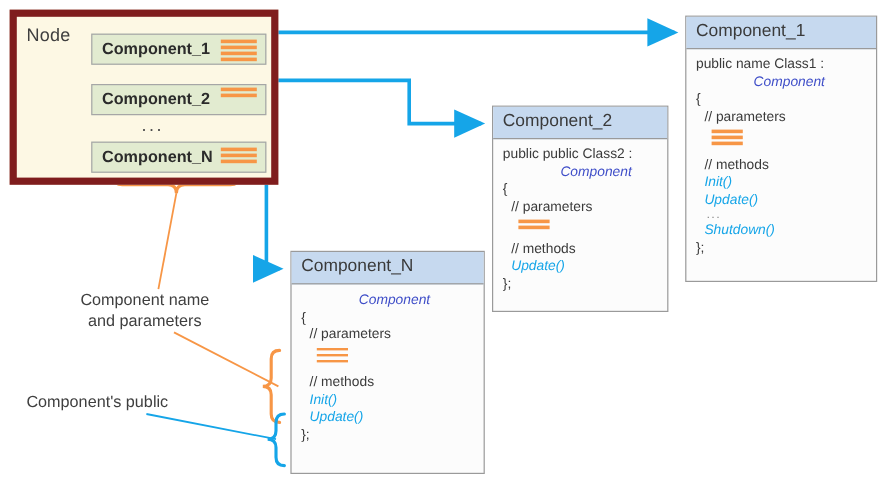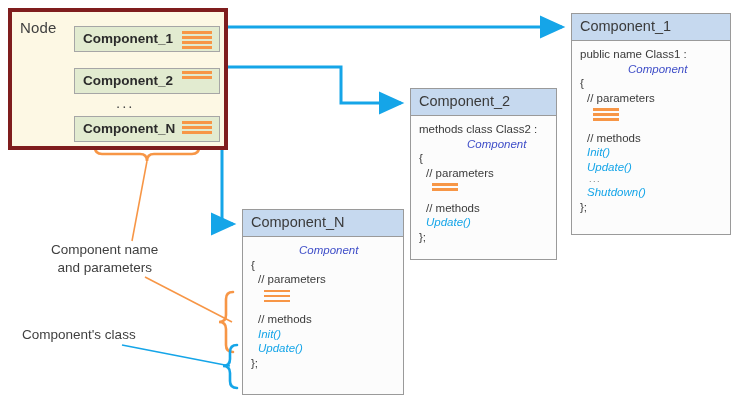--- a/index.html
+++ b/index.html
@@ -11,21 +11,21 @@
     overflow:hidden;
   }
   #stage{position:absolute;left:0;top:0;width:734px;height:406px;}
 
   
   #links{position:absolute;left:0;top:0;width:734px;height:406px;pointer-events:none;}
 
   
   .node-box{
     position:absolute;left:8px;top:8px;width:212px;height:134px;
-    background:#fdf8e4;border:4px solid #7f1d1d;
+    background:#fdf8e4;border:6px solid #7f1d1d;
   }
   .node-title{
     position:absolute;left:8px;top:7px;
     font-size:15px;color:#3f3f3f;letter-spacing:.2px;
   }
 
   
   .chip{
     position:absolute;left:62px;width:146px;height:26px;
     background:#e2ebd0;border:1px solid #a6a6a6;
@@ -79,21 +79,21 @@
 
   .card-c1{left:571px;top:13px;width:160px;height:222px;}
   .card-c2{left:410px;top:88px;width:147px;height:172px;}
   .card-cn{left:242px;top:209px;width:162px;height:186px;}
 
   
   .annot{
     position:absolute;font-size:13.5px;color:#3f3f3f;
     line-height:18px;text-align:center;white-space:pre;
   }
-  .annot-name{left:51px;top:241px;}
+  .annot-name{left:67px;top:241px;}
   .annot-logic{left:22px;top:326px;}
 </style>
 </head>
 <body>
 
 <div id="stage">
 
   <svg id="links" viewBox="0 0 734 406" width="734" height="406">
     <defs>
       <marker id="ah-blue" markerWidth="9" markerHeight="9" refX="7.5" refY="4.5" orient="auto">
@@ -187,21 +187,21 @@
       <div class="ln mth">Shutdown()</div>
       <div class="ln">};</div>
     </div>
   </div>
 
   <div class="card card-c2">
     <div class="card-head">
       <span>Component_2</span>
     </div>
     <div class="card-body">
-      <div class="ln">methods class Class2 :</div>
+      <div class="ln">public public Class2 :</div>
       <span class="kw-comp">Component</span>
       <div class="ln">{</div>
       <div class="ln cmt">// parameters</div>
       <div class="parm-bars">
           <i></i>
           <i></i>
         </div>
       <div class="gap"></div>
       <div class="ln cmt">// methods</div>
       <div class="ln mth">Update()</div>
@@ -225,15 +225,15 @@
       <div class="gap"></div>
       <div class="ln cmt">// methods</div>
       <div class="ln mth">Init()</div>
       <div class="ln mth">Update()</div>
       <div class="ln">};</div>
     </div>
   </div>
 
   <div class="annot annot-name">Component name
 and parameters</div>
-  <div class="annot annot-logic">Component's class</div>
+  <div class="annot annot-logic">Component's public</div>
 
 </div>
 
 </body></html>

